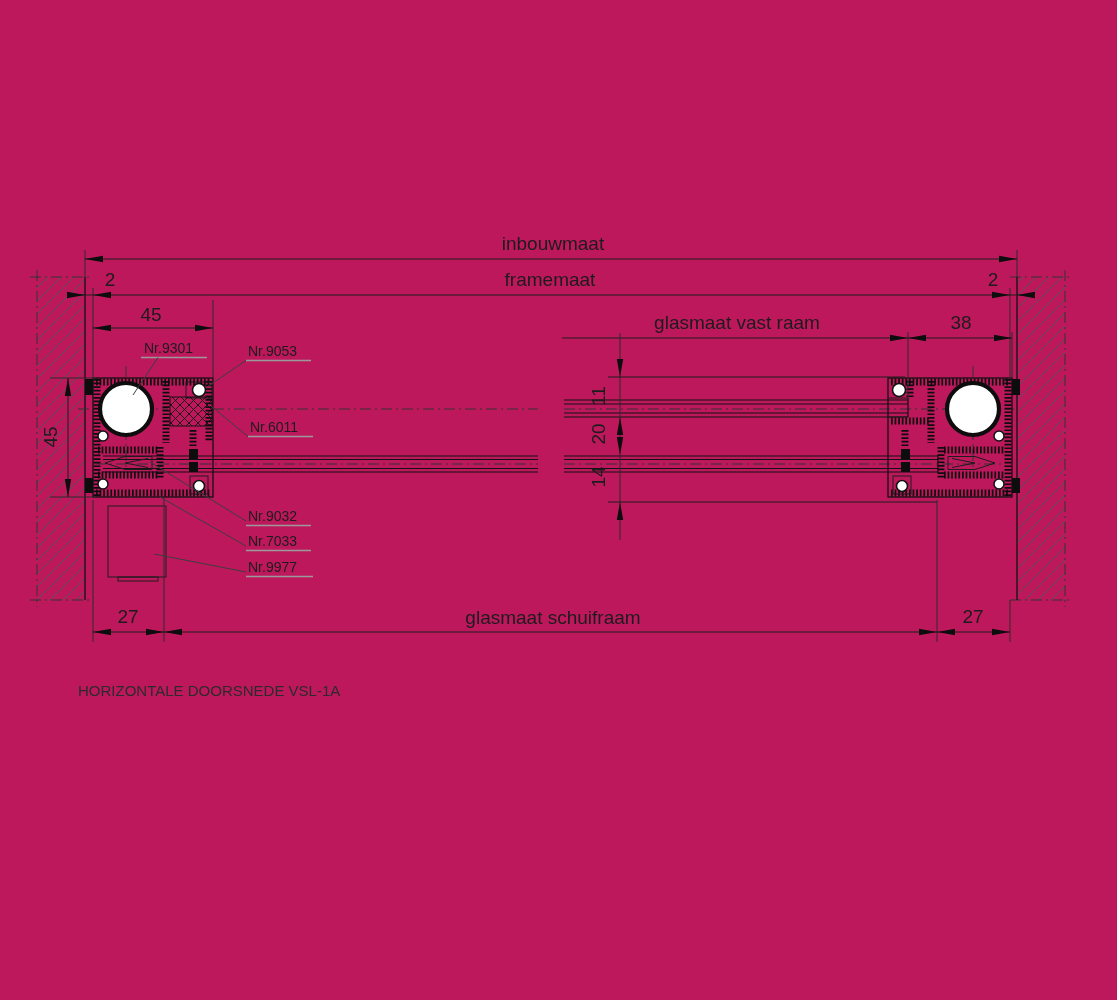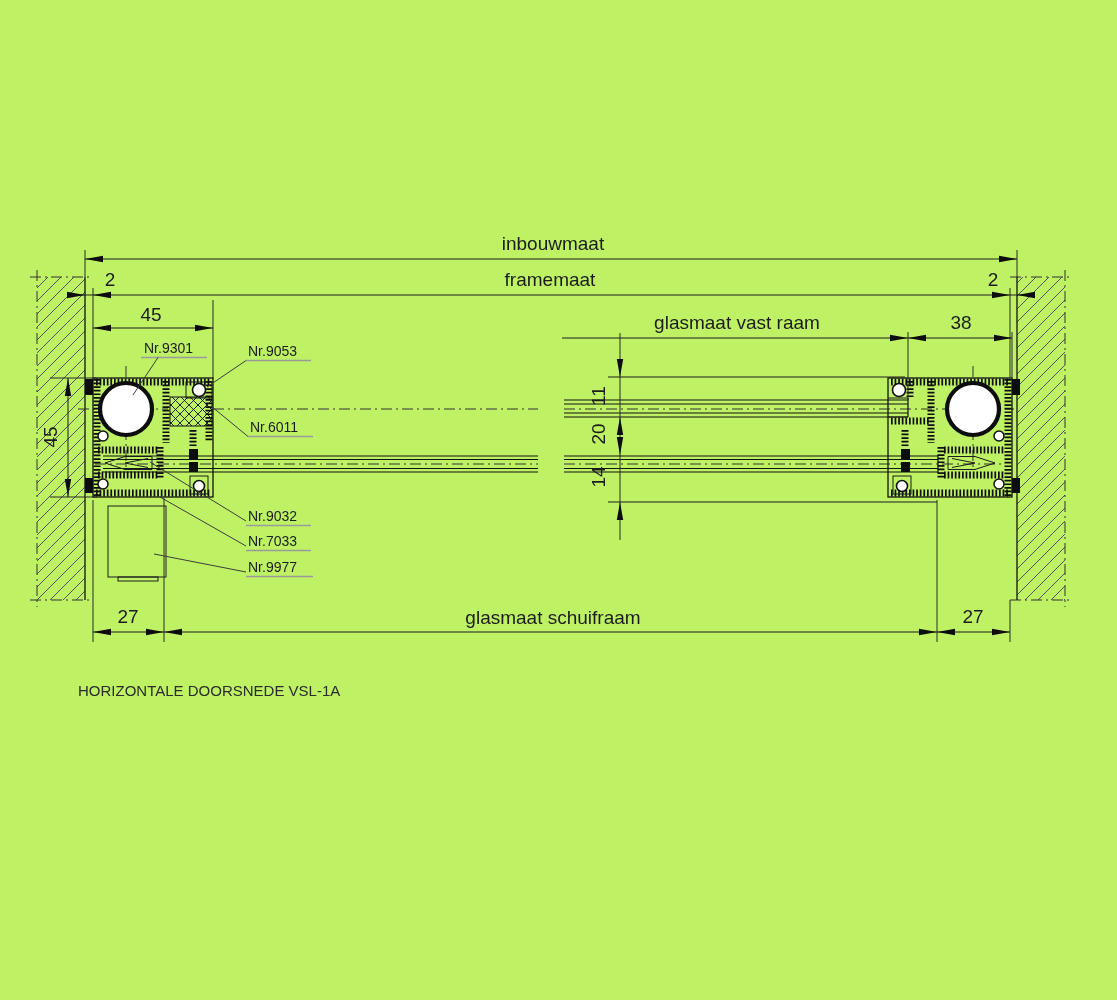--- a/index.html
+++ b/index.html
@@ -1,16 +1,16 @@
 <!DOCTYPE html>
 <html><head>
 <meta charset="utf-8">
 <style>
   html,body{margin:0;padding:0;background:#ffffff;}
-  .stage{position:relative;width:1117px;height:1000px;background:#bef264;overflow:hidden;
+  .stage{position:relative;width:1117px;height:1000px;background:#be185d;overflow:hidden;
          font-family:"Liberation Sans",sans-serif;}
   svg text{font-family:"Liberation Sans",sans-serif;fill:#1c1c1c;}
   .dim{font-size:19px;}
   .lbl{font-size:14px;}
   .ttl{font-size:15px;fill:#2b2b2b;}
   .thin{stroke:#1c1c1c;stroke-width:1;fill:none;}
   .ext{stroke:#2a2a2a;stroke-width:1;fill:none;}
   .out{stroke:#111;stroke-width:1.3;fill:none;}
   .glass{stroke:#111;stroke-width:1.2;fill:none;}
   .comb{stroke:#0d0d0d;stroke-width:7;stroke-dasharray:1.7 1.9;fill:none;}

